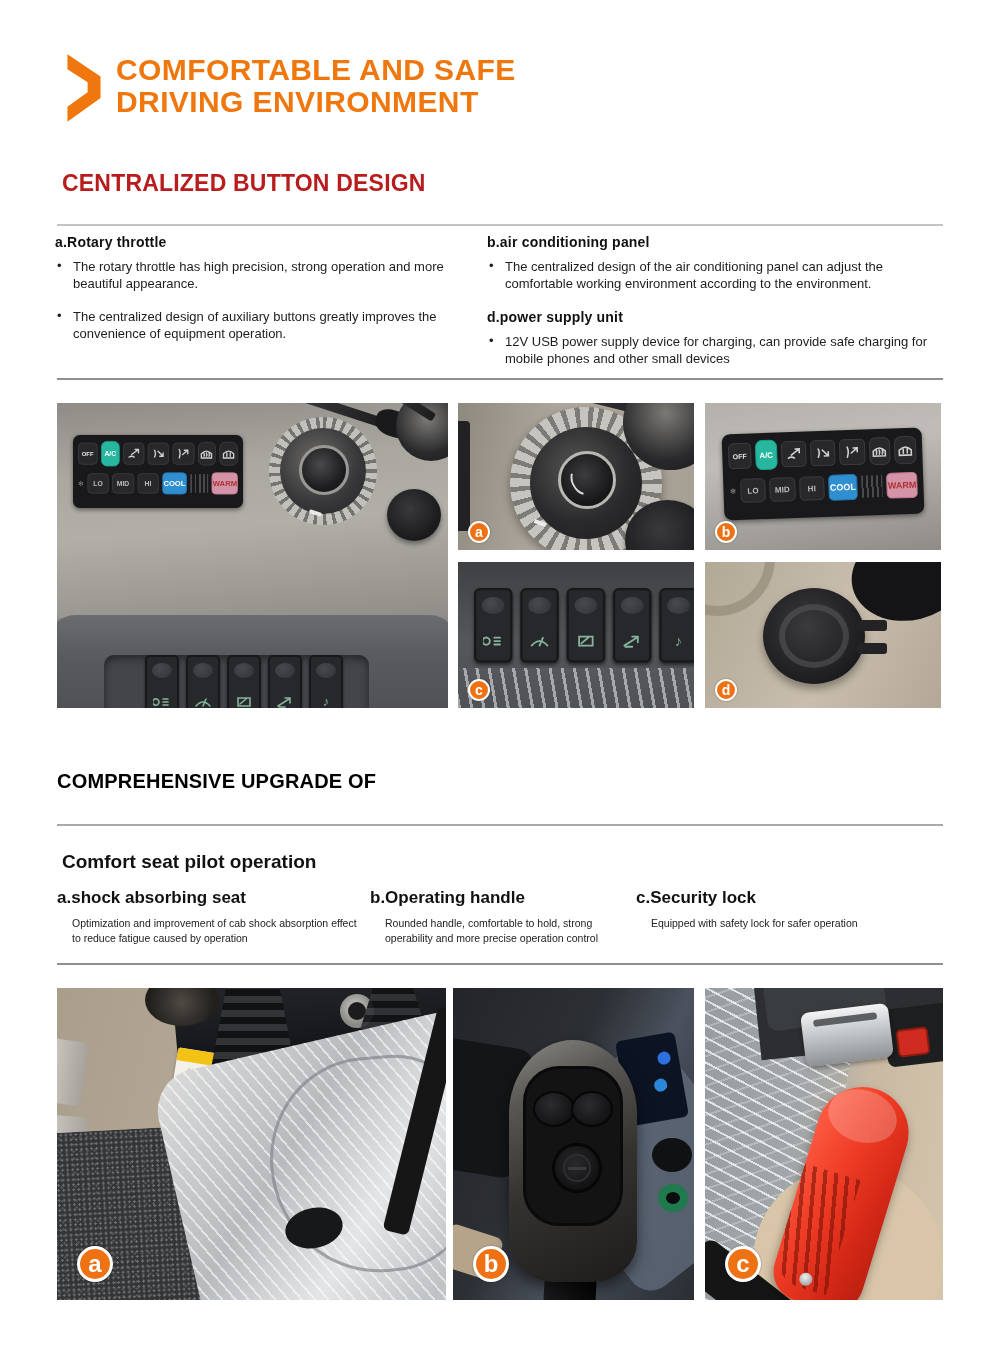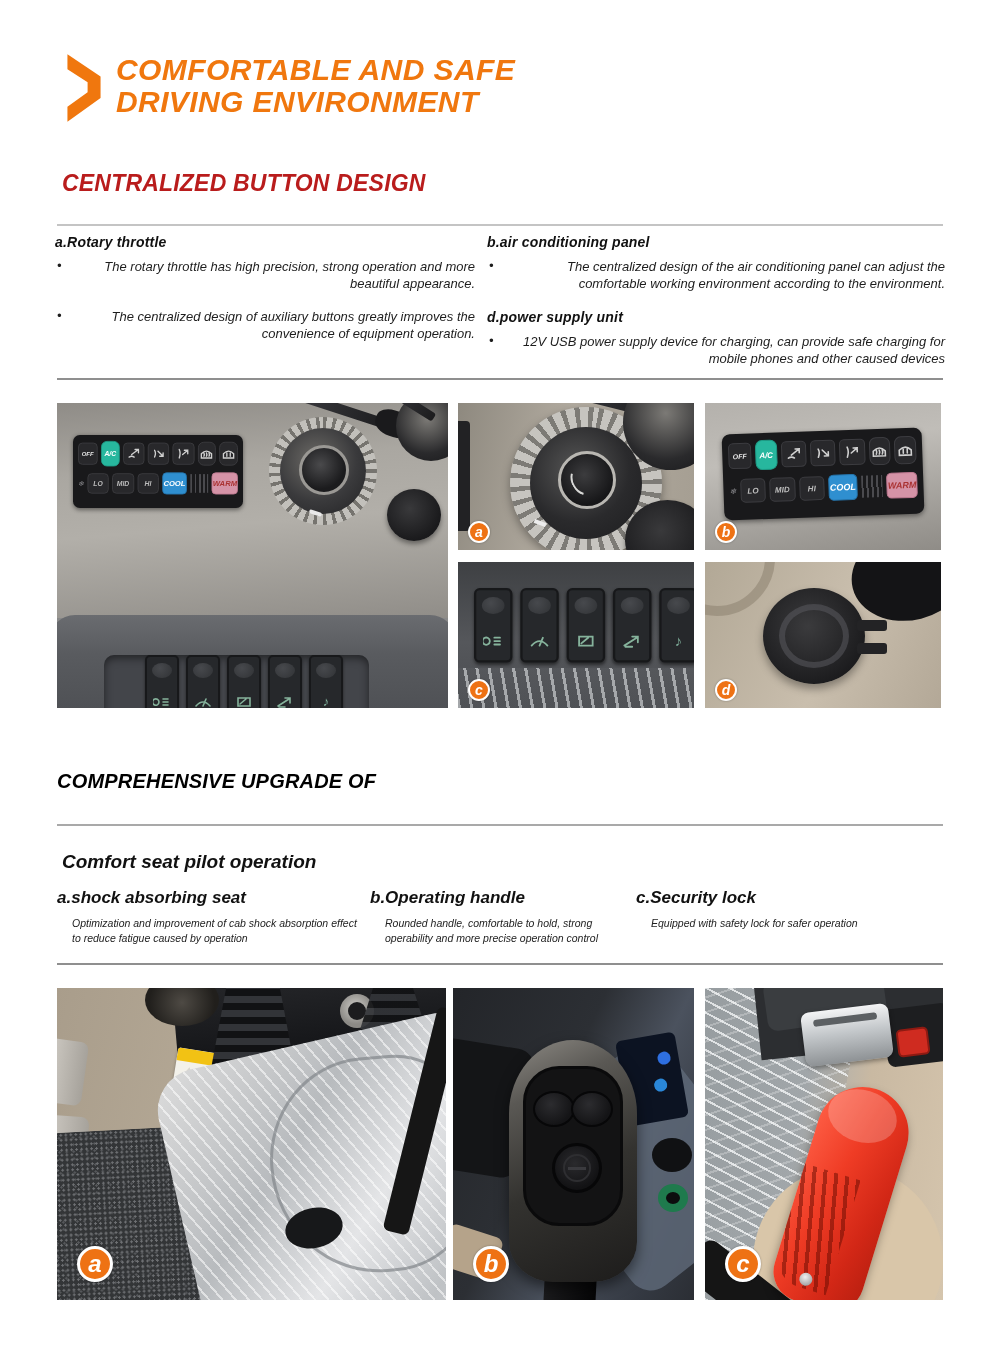--- a/index.html
+++ b/index.html
@@ -1,18 +1,18 @@
 <!DOCTYPE html>
 <html><head>
 <meta charset="utf-8">
 <style>
   * { margin:0; padding:0; box-sizing:border-box; }
   html,body { background:#ffffff; }
   body { font-family:"Liberation Sans", sans-serif; }
-  #page { position:relative; width:1000px; height:1357px; background:#fff; overflow:hidden;font-style:italic; }
+  #page { position:relative; width:1000px; height:1357px; background:#fff; overflow:hidden; }
 
   
   #brand-icon { position:absolute; left:55px; top:52px; width:58px; height:72px; }
   #page-title { position:absolute; left:116px; top:54px; color:#F0770E; font-size:30px; line-height:32px; font-weight:bold; letter-spacing:.4px; }
 
   .sec-heading { position:absolute; color:#b91c1c; font-weight:bold; }
   #sec1-heading { left:62px; top:170px; font-size:23px; letter-spacing:.2px; }
   #sec2-heading { left:57px; top:768px; font-size:20px; line-height:26px; color:#000000; letter-spacing:.2px; }
 
   .rule { position:absolute; left:57px; width:886px; height:2px; background:#adadad; }
@@ -20,21 +20,21 @@
   #rule2 { top:378px; background:#8f8f8f; }
   #rule3 { top:824px; background:#a9a9a9; }
   #rule4 { top:963px; background:#8f8f8f; }
 
   
   .feat-col { position:absolute; top:234px; }
   #feat-col-left  { left:55px;  width:420px; }
   #feat-col-right { left:487px; width:458px; }
   .feat h3 { font-size:14px; font-weight:bold; color:#111; margin:0 0 9px 0; letter-spacing:.2px; }
   .feat ul { list-style:none; margin:0 0 17px 0; }
-  .feat li { position:relative; padding-left:18px; font-size:13px; line-height:16.5px; color:#1d1d1d;text-align:right; }
+  .feat li { position:relative; padding-left:18px; font-size:13px; line-height:16.5px; color:#1d1d1d; }
   .feat li::before { content:"•"; position:absolute; left:2px; top:-1px; font-size:13px; }
 
   
   #sec2-sub { position:absolute; left:62px; top:851px; font-size:19px; font-weight:bold; color:#111; }
   .feat2 { position:absolute; top:888px; }
   #feat2-a { left:57px;  width:300px; }
   #feat2-b { left:370px; width:260px; }
   #feat2-c { left:636px; width:300px; }
   .feat2 h3 { font-size:17px; font-weight:bold; color:#111; margin-bottom:8px; }
   .feat2 p  { font-size:10.5px; line-height:15px; color:#222; padding-left:15px; }
@@ -300,21 +300,21 @@
   <div id="feat-col-right" class="feat-col">
     <div class="feat">
       <h3>b.air conditioning panel</h3>
       <ul>
           <li>The centralized design of the air conditioning panel can adjust the comfortable working environment according to the environment.</li>
         </ul>
     </div>
     <div class="feat">
       <h3>d.power supply unit</h3>
       <ul>
-          <li>12V USB power supply device for charging, can provide safe charging for mobile phones and other caused devices</li>
+          <li>12V USB power supply device for charging, can provide safe charging for mobile phones and other small devices</li>
         </ul>
     </div>
   </div>
   <div id="rule2" class="rule"></div>
 
   <div id="photo-dash" class="photo">
     <div class="dash-top"></div>
 
     <div class="acp" style="left:16px; top:32px; transform:scale(0.85); transform-origin:top left;">
       <div class="acp-row acp-row1">

